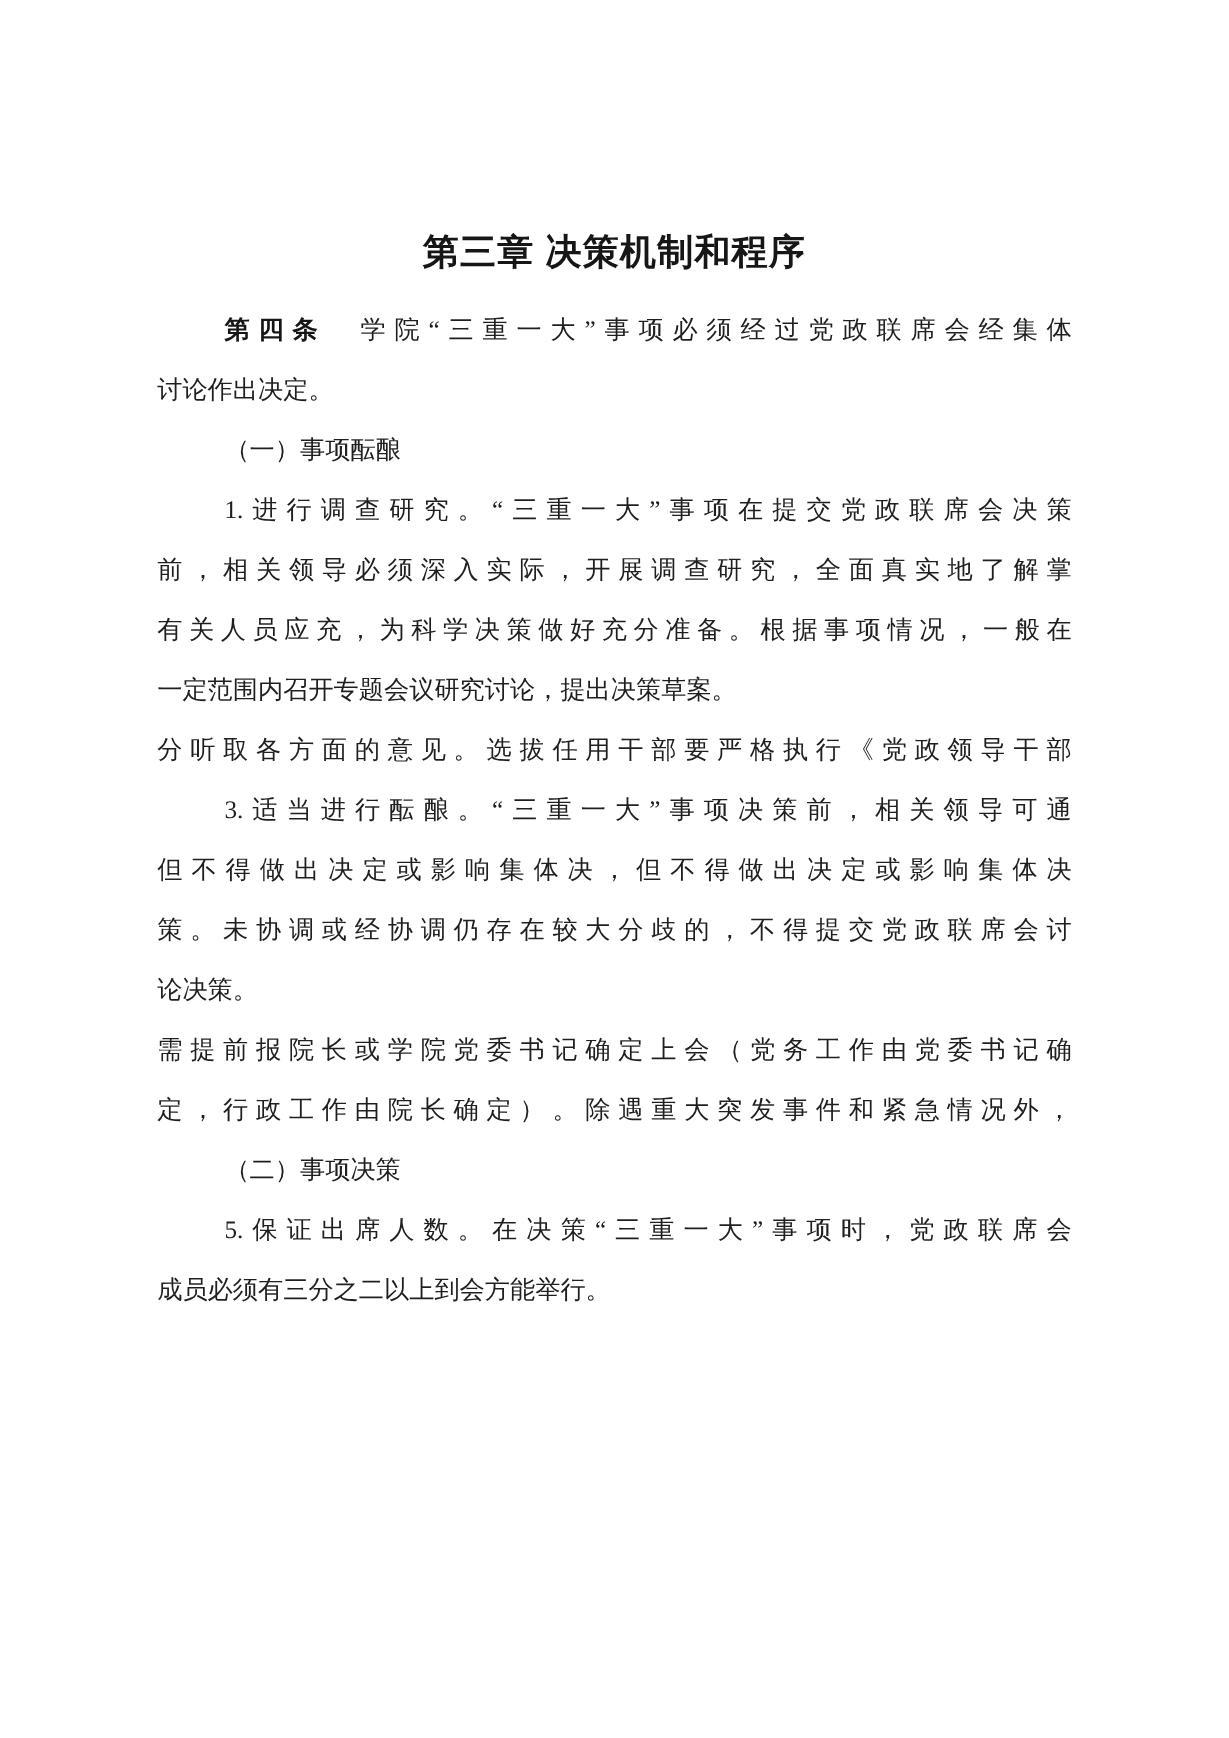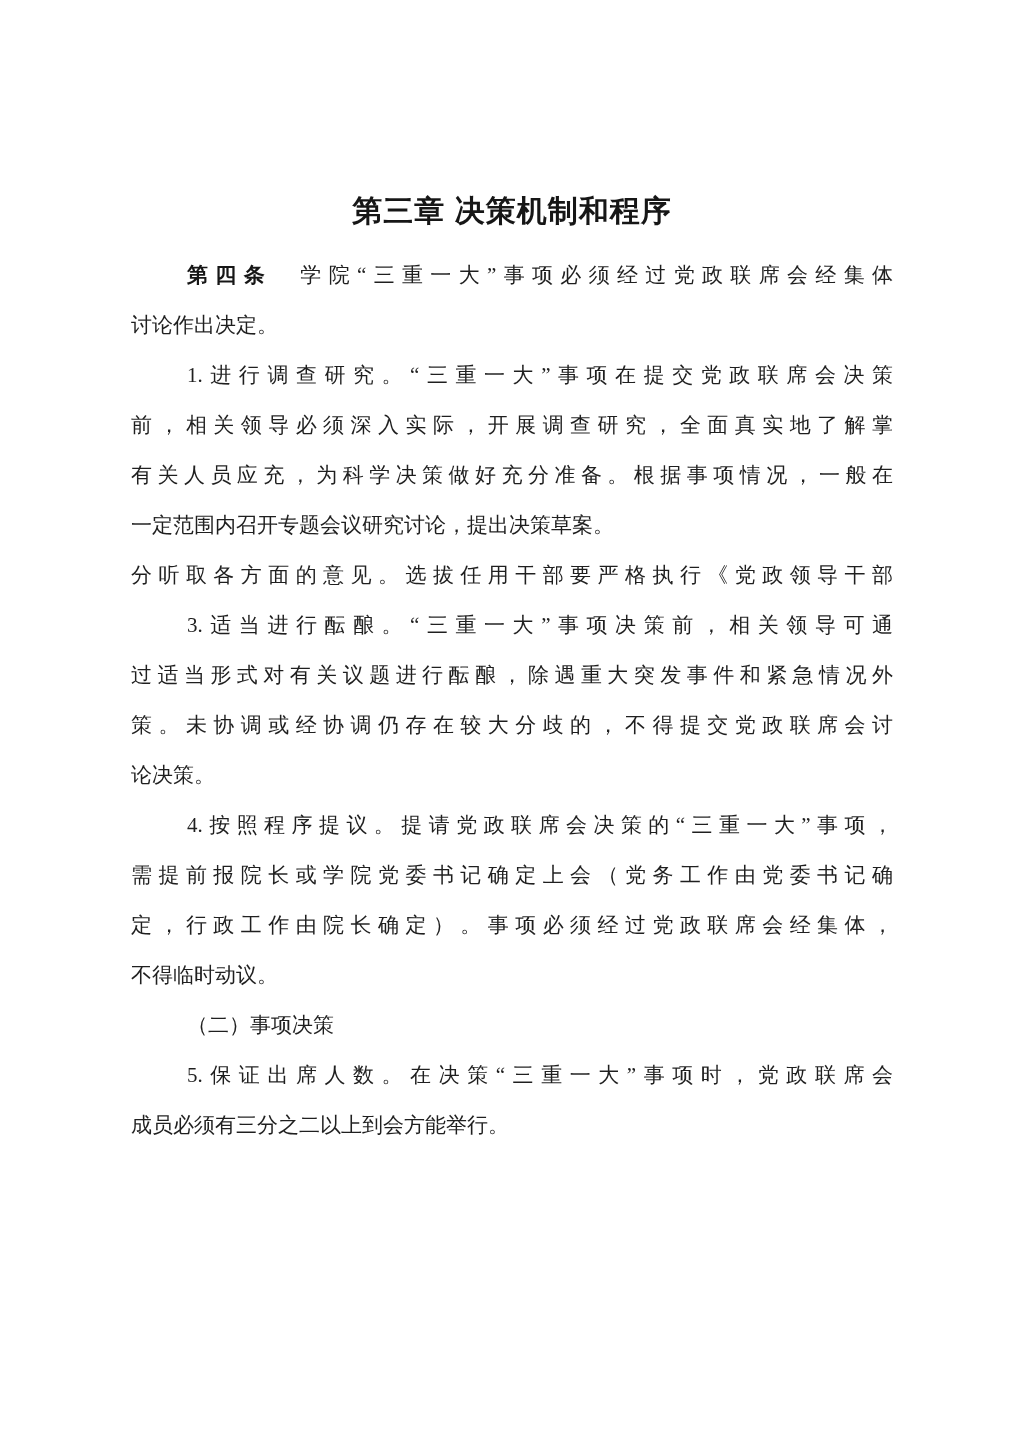--- a/index.html
+++ b/index.html
@@ -54,31 +54,30 @@
 </style>
 </head>
 <body>
 
 <div class="page">
   <div class="content">
     <h1 class="doc-title">第三章 决策机制和程序</h1>
     <div id="doc-body">
         <div class="line indent fill"><span class="article-num">第四条</span><span>　学院“三重一大”事项必须经过党政联席会经集体</span></div>
         <div class="line">讨论作出决定。</div>
+        <div class="line indent">（一）事项酝酿</div>
         <div class="line indent fill">1.进行调查研究。“三重一大”事项在提交党政联席会决策</div>
         <div class="line fill">前，相关领导必须深入实际，开展调查研究，全面真实地了解掌</div>
         <div class="line fill">有关人员应充，为科学决策做好充分准备。根据事项情况，一般在</div>
         <div class="line">一定范围内召开专题会议研究讨论，提出决策草案。</div>
         <div class="line fill">分听取各方面的意见。选拔任用干部要严格执行《党政领导干部</div>
         <div class="line indent fill">3.适当进行酝酿。“三重一大”事项决策前，相关领导可通</div>
-        <div class="line fill">过适当形式对有关议题进行酝酿，除遇重大突发事件和紧急情况外</div>
+        <div class="line fill">但不得做出决定或影响集体决，但不得做出决定或影响集体决</div>
         <div class="line fill">策。未协调或经协调仍存在较大分歧的，不得提交党政联席会讨</div>
         <div class="line">论决策。</div>
-        <div class="line indent fill">4.按照程序提议。提请党政联席会决策的“三重一大”事项，</div>
         <div class="line fill">需提前报院长或学院党委书记确定上会（党务工作由党委书记确</div>
-        <div class="line fill">定，行政工作由院长确定）。事项必须经过党政联席会经集体，</div>
-        <div class="line">不得临时动议。</div>
+        <div class="line fill">定，行政工作由院长确定）。除遇重大突发事件和紧急情况外，</div>
         <div class="line indent">（二）事项决策</div>
         <div class="line indent fill">5.保证出席人数。在决策“三重一大”事项时，党政联席会</div>
         <div class="line">成员必须有三分之二以上到会方能举行。</div>
       </div>
   </div>
 </div>
 
 </body></html>

